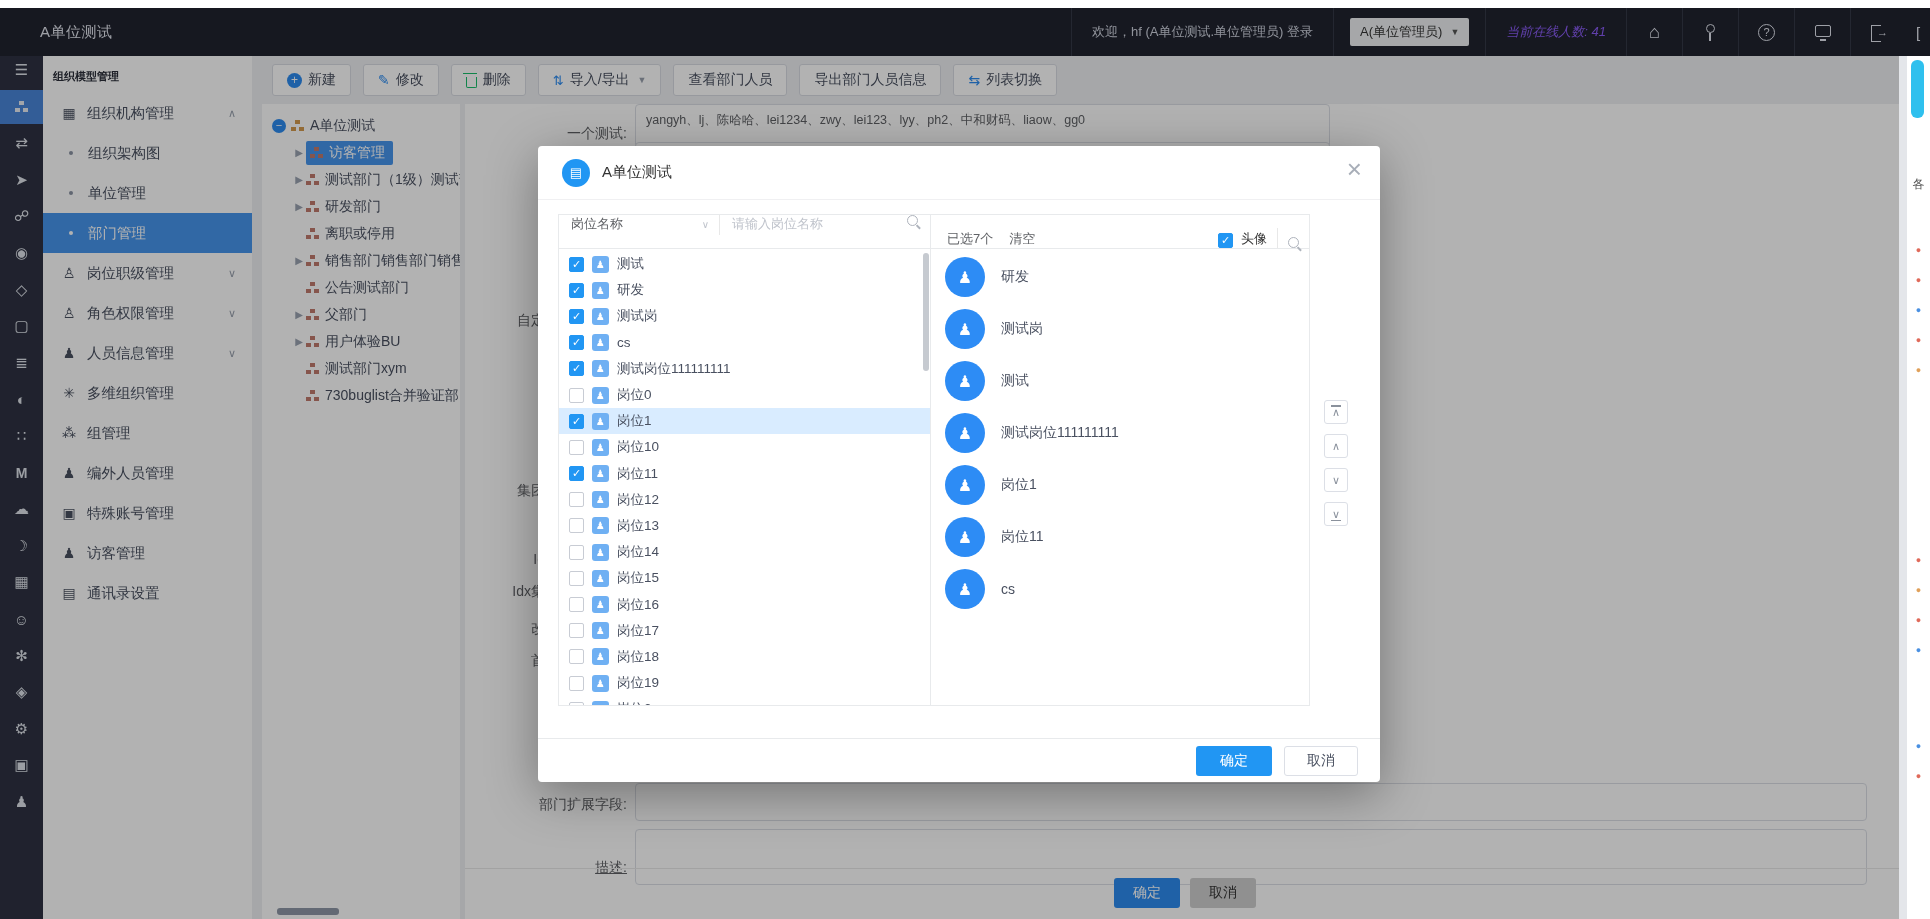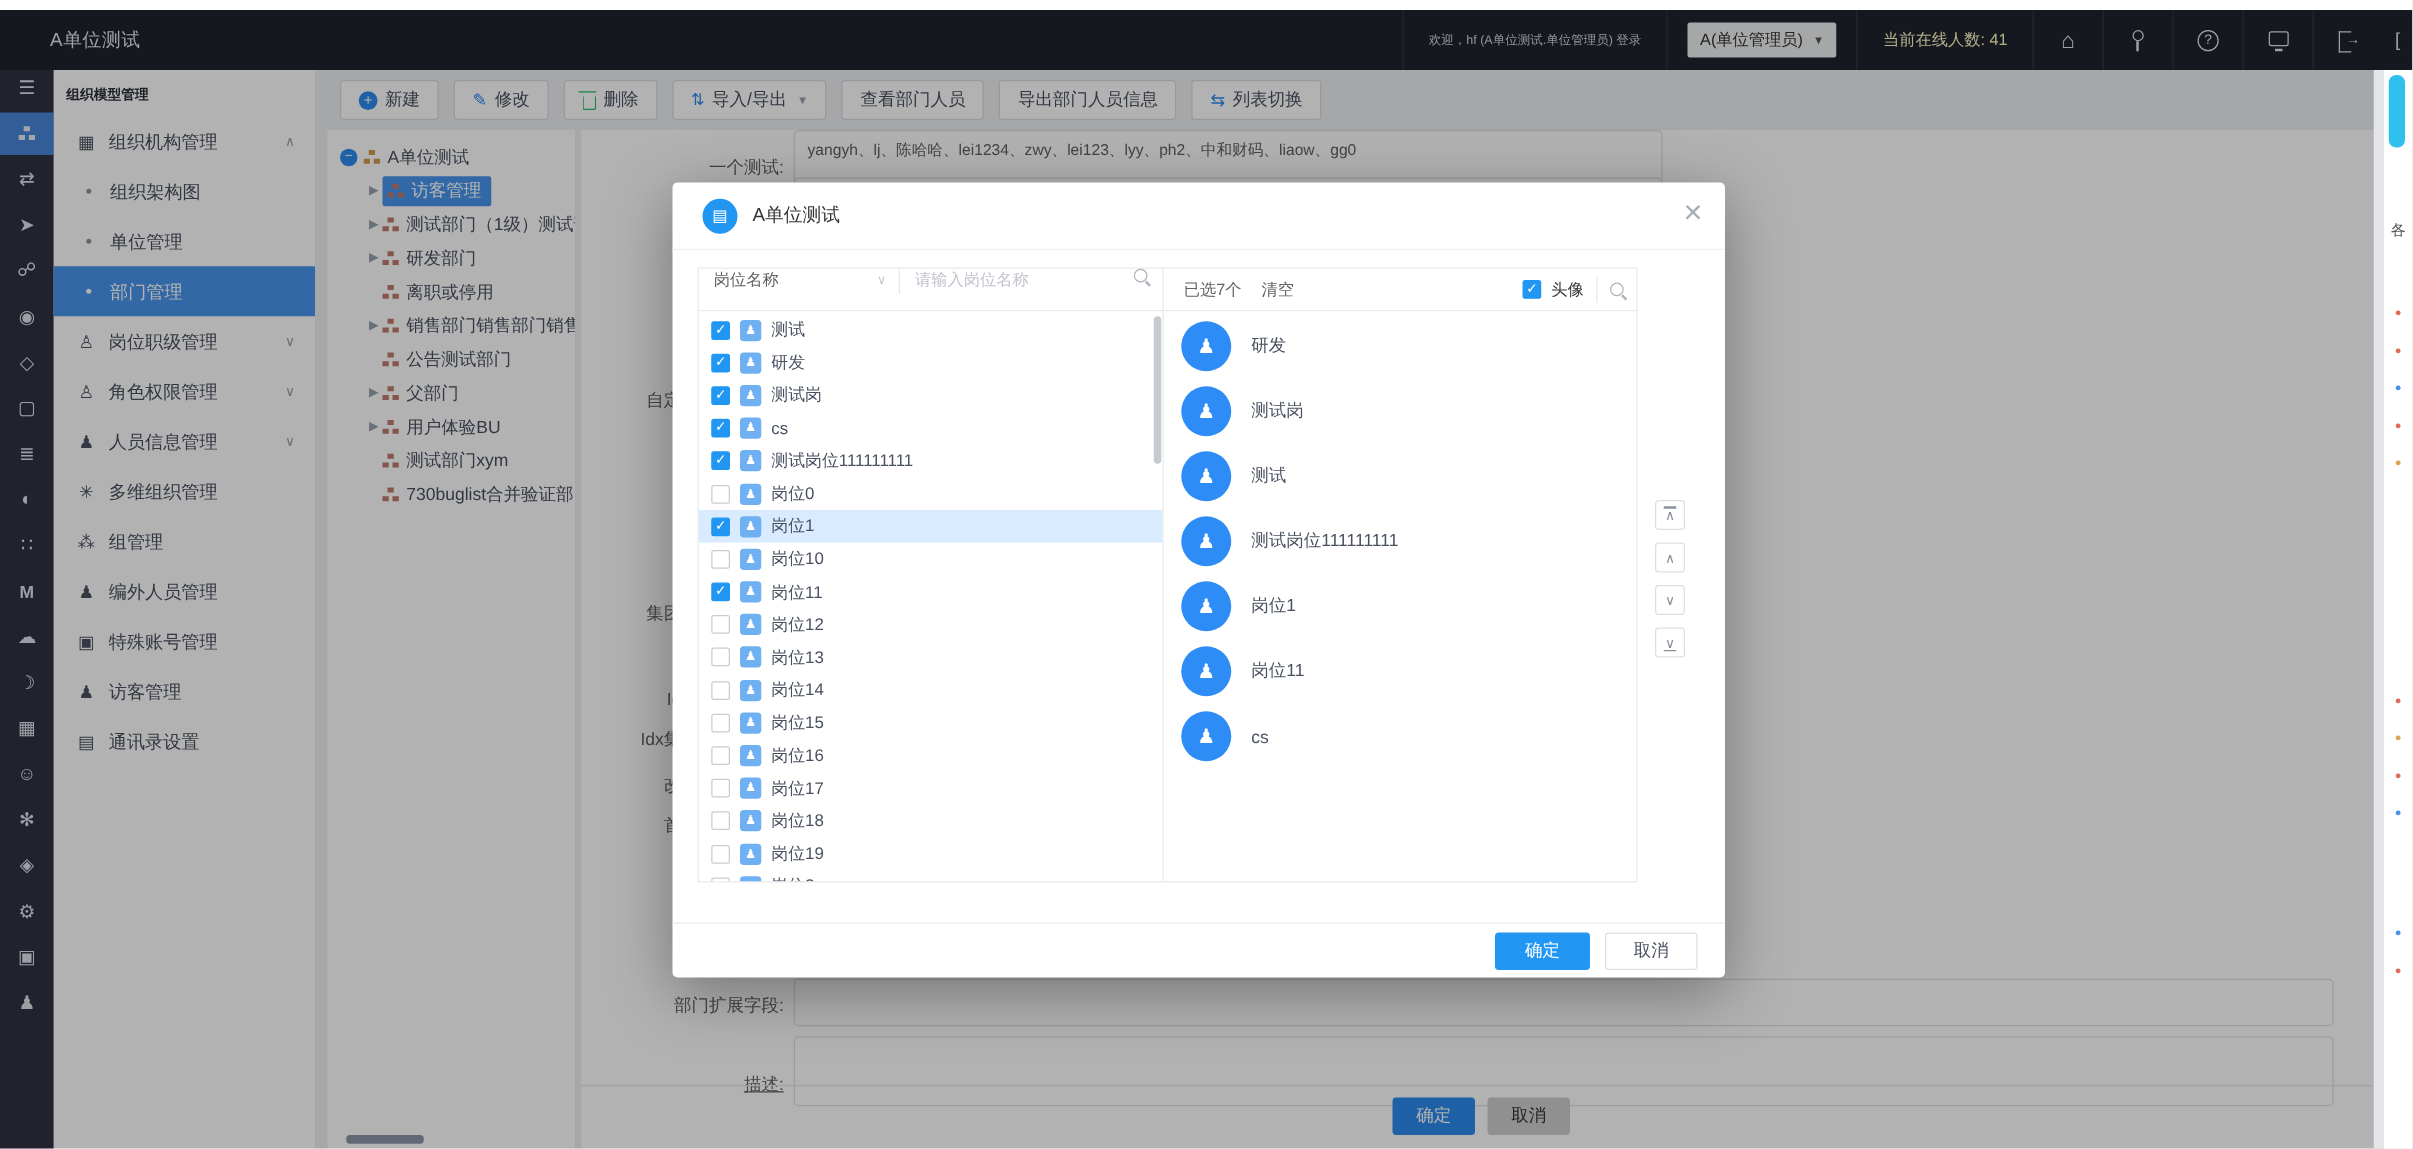--- a/index.html
+++ b/index.html
@@ -5,24 +5,24 @@
   *{margin:0;padding:0;box-sizing:border-box;font-family:"Liberation Sans","DejaVu Sans",sans-serif;}
   html,body{width:1930px;height:919px;overflow:hidden;background:#fff;}
   #app{position:relative;width:1930px;height:919px;overflow:hidden;background:#eef0f3;}
 
   
   #topstrip{position:absolute;left:0;top:0;width:1930px;height:8px;background:#fff;z-index:45;}
   #navbar{position:absolute;left:0;top:8px;width:1930px;height:48px;background:#20232f;display:flex;align-items:center;color:#e2e5ee;z-index:10;}
   .nav-title{margin-left:40px;font-size:15px;letter-spacing:.5px;}
   .nav-right{margin-left:auto;display:flex;align-items:center;height:100%;}
   .nav-div{width:1px;height:48px;background:#343847;flex:none;}
-  .nav-welcome{padding:0 20px;font-size:10px;color:#cfd3de;white-space:nowrap;}
+  .nav-welcome{padding:0 20px;font-size:13px;color:#cfd3de;white-space:nowrap;}
   .nav-dd{margin:0 16px;height:28px;background:#eef0f3;border-radius:2px;color:#333;font-size:13px;display:flex;align-items:center;gap:8px;padding:0 10px;cursor:pointer;}
   .nav-dd .dd-caret{font-size:9px;color:#555;}
-  .nav-online{padding:0 20px;font-size:13px;color:#fef9c3;white-space:nowrap;}
+  .nav-online{padding:0 20px;font-size:13px;color:#8b5cf6;white-space:nowrap;font-style:italic;}
   .nav-icell{width:56px;height:48px;display:flex;align-items:center;justify-content:center;border-left:1px solid #343847;cursor:pointer;color:#e3e6ef;}
   .i-home{font-size:18px;line-height:1;}
   .i-key{width:9px;height:17px;position:relative;display:inline-block;}
   .i-key::before{content:"";position:absolute;top:0;left:0;width:7px;height:7px;border:1.6px solid #e3e6ef;border-radius:50%;}
   .i-key::after{content:"";position:absolute;top:9px;left:3px;width:1.6px;height:8px;background:#e3e6ef;box-shadow:2px 5px 0 -3.4px #e3e6ef;}
   .i-help{width:17px;height:17px;border:1.4px solid #e3e6ef;border-radius:50%;font-size:11px;display:flex;align-items:center;justify-content:center;}
   .i-mon{width:16px;height:12px;border:1.5px solid #e3e6ef;border-radius:2px;position:relative;margin-top:-3px;}
   .i-mon::after{content:"";position:absolute;left:4px;bottom:-5px;width:6px;height:1.5px;background:#e3e6ef;}
   .i-out{position:relative;width:15px;height:15px;}
   .i-out::before{content:"";position:absolute;left:0;top:0;width:9px;height:15px;border:1.5px solid #e3e6ef;border-right:none;}
@@ -93,21 +93,21 @@
   .m-header{height:54px;display:flex;align-items:center;padding-left:24px;gap:12px;border-bottom:1px solid #f0f0f2;position:relative;flex:none;}
   .m-badge{width:28px;height:28px;border-radius:50%;background:#2196f3;color:#fff;font-size:13px;display:flex;align-items:center;justify-content:center;flex:none;}
   .m-title{font-size:15px;color:#333;}
   .m-close{position:absolute;right:18px;top:10px;font-size:26px;color:#a8aeb8;line-height:1;cursor:pointer;font-weight:300;}
   .m-tabs{height:34px;border-bottom:1px solid #e8eaec;display:flex;padding-left:14px;flex:none;}
   .m-tab{color:#2196f3;font-size:15px;padding:0 14px;border-bottom:3px solid #2196f3;height:34px;display:flex;align-items:center;cursor:pointer;}
   .m-body{display:flex;padding:14px 0 0 20px;flex:none;}
   .selbox{width:752px;border:1px solid #e8eaec;}
   .srow{height:34px;border-bottom:1px solid #e8eaec;display:flex;}
   .srow-l{width:372px;border-right:1px solid #e8eaec;display:flex;align-items:flex-start;}
-  .srow-r{flex:1;display:flex;align-items:center;}
+  .srow-r{flex:1;display:flex;align-items:flex-end;}
   .sl-left{width:160px;display:flex;justify-content:space-between;align-items:center;padding:0 10px 0 12px;flex:none;cursor:pointer;}
   .sl-label{font-size:13px;color:#606266;}
   .sl-caret{font-size:10px;color:#c0c4cc;}
   .vdiv{width:1px;height:20px;background:#e8e8e8;flex:none;}
   .ph{margin-left:12px;color:#c0c4cc;font-size:13px;flex:1;cursor:text;}
   .mag{width:11px;height:11px;border:1.5px solid #aeb3bc;border-radius:50%;position:relative;flex:none;cursor:pointer;}
   .mag::after{content:"";position:absolute;right:-4px;bottom:-2px;width:5px;height:1.5px;background:#aeb3bc;transform:rotate(45deg);}
   .sr-cnt{margin-left:16px;color:#606266;font-size:13px;}
   .sr-clr{margin-left:16px;color:#606266;font-size:13px;cursor:pointer;}
   .sr-av{margin-left:8px;color:#333;font-size:13px;}

